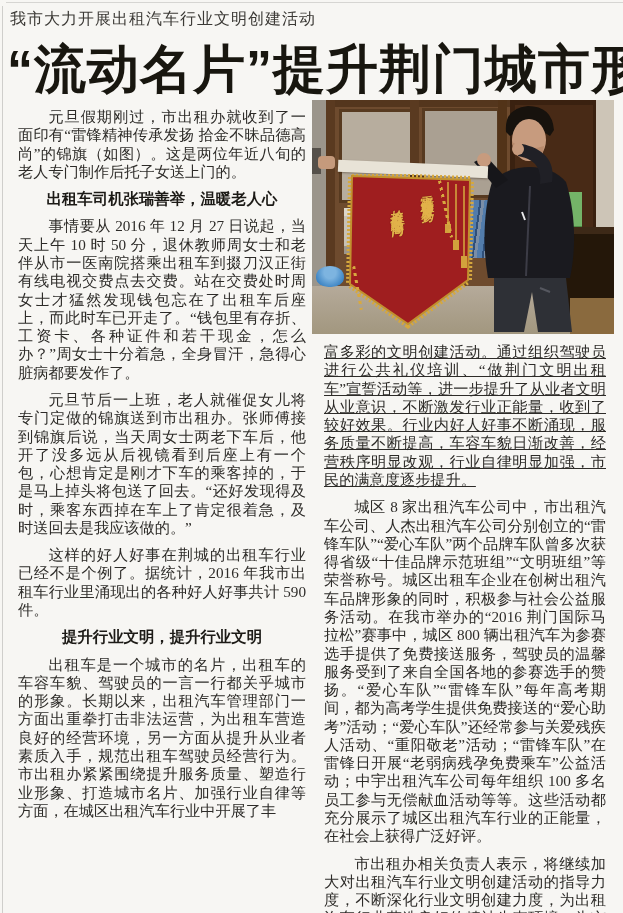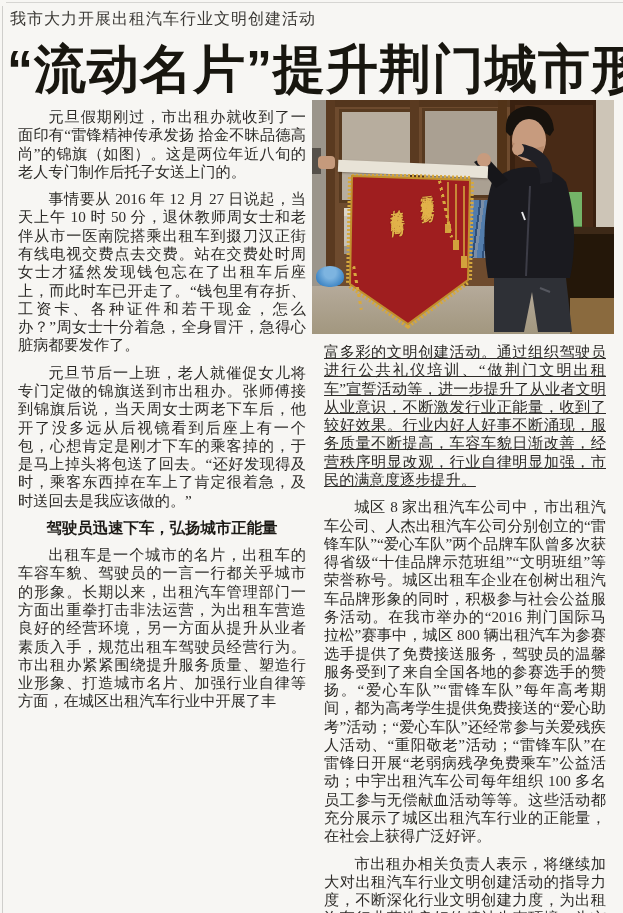--- a/index.html
+++ b/index.html
@@ -87,23 +87,25 @@
 
 <div class="page">
   <div class="scan-line-left"></div>
   <div class="scan-line-top"></div>
 
   <div class="kicker">我市大力开展出租汽车行业文明创建活动</div>
   <h1 class="headline">“流动名片”提升荆门城市形象</h1>
 
   <div class="col-left">
     <p class="body">元旦假期刚过，市出租办就收到了一面印有“雷锋精神传承发扬 拾金不昧品德高尚”的锦旗（如图）。这是两位年近八旬的老人专门制作后托子女送上门的。</p>
+    <h3 class="subhead">出租车司机张瑞善举，温暖老人心</h3>
     <p class="body">事情要从 2016 年 12 月 27 日说起，当天上午 10 时 50 分，退休教师周女士和老伴从市一医南院搭乘出租车到掇刀汉正街有线电视交费点去交费。站在交费处时周女士才猛然发现钱包忘在了出租车后座上，而此时车已开走了。“钱包里有存折、工资卡、各种证件和若干现金，怎么办？”周女士十分着急，全身冒汗，急得心脏病都要发作了。</p>
     <p class="body">元旦节后一上班，老人就催促女儿将专门定做的锦旗送到市出租办。张师傅接到锦旗后说，当天周女士两老下车后，他开了没多远从后视镜看到后座上有一个包，心想肯定是刚才下车的乘客掉的，于是马上掉头将包送了回去。“还好发现得及时，乘客东西掉在车上了肯定很着急，及时送回去是我应该做的。”</p>
-    <h3 class="subhead">驾驶员迅速下车，弘扬城市正能量</h3>
+    <p class="body">这样的好人好事在荆城的出租车行业已经不是个例了。据统计，2016 年我市出租车行业里涌现出的各种好人好事共计 590 件。</p>
+    <h3 class="subhead">提升行业文明，提升行业文明</h3>
     <p class="body">出租车是一个城市的名片，出租车的车容车貌、驾驶员的一言一行都关乎城市的形象。长期以来，出租汽车管理部门一方面出重拳打击非法运营，为出租车营造良好的经营环境，另一方面从提升从业者素质入手，规范出租车驾驶员经营行为。市出租办紧紧围绕提升服务质量、塑造行业形象、打造城市名片、加强行业自律等方面，在城区出租汽车行业中开展了丰</p>
   </div>
 
   <div class="col-right">
 
     <div class="photo">
       <div class="ph-wall-left"></div>
       <div class="ph-cabinet"></div>
       <div class="ph-rail-top"></div>
       <div class="ph-pane1"></div>

